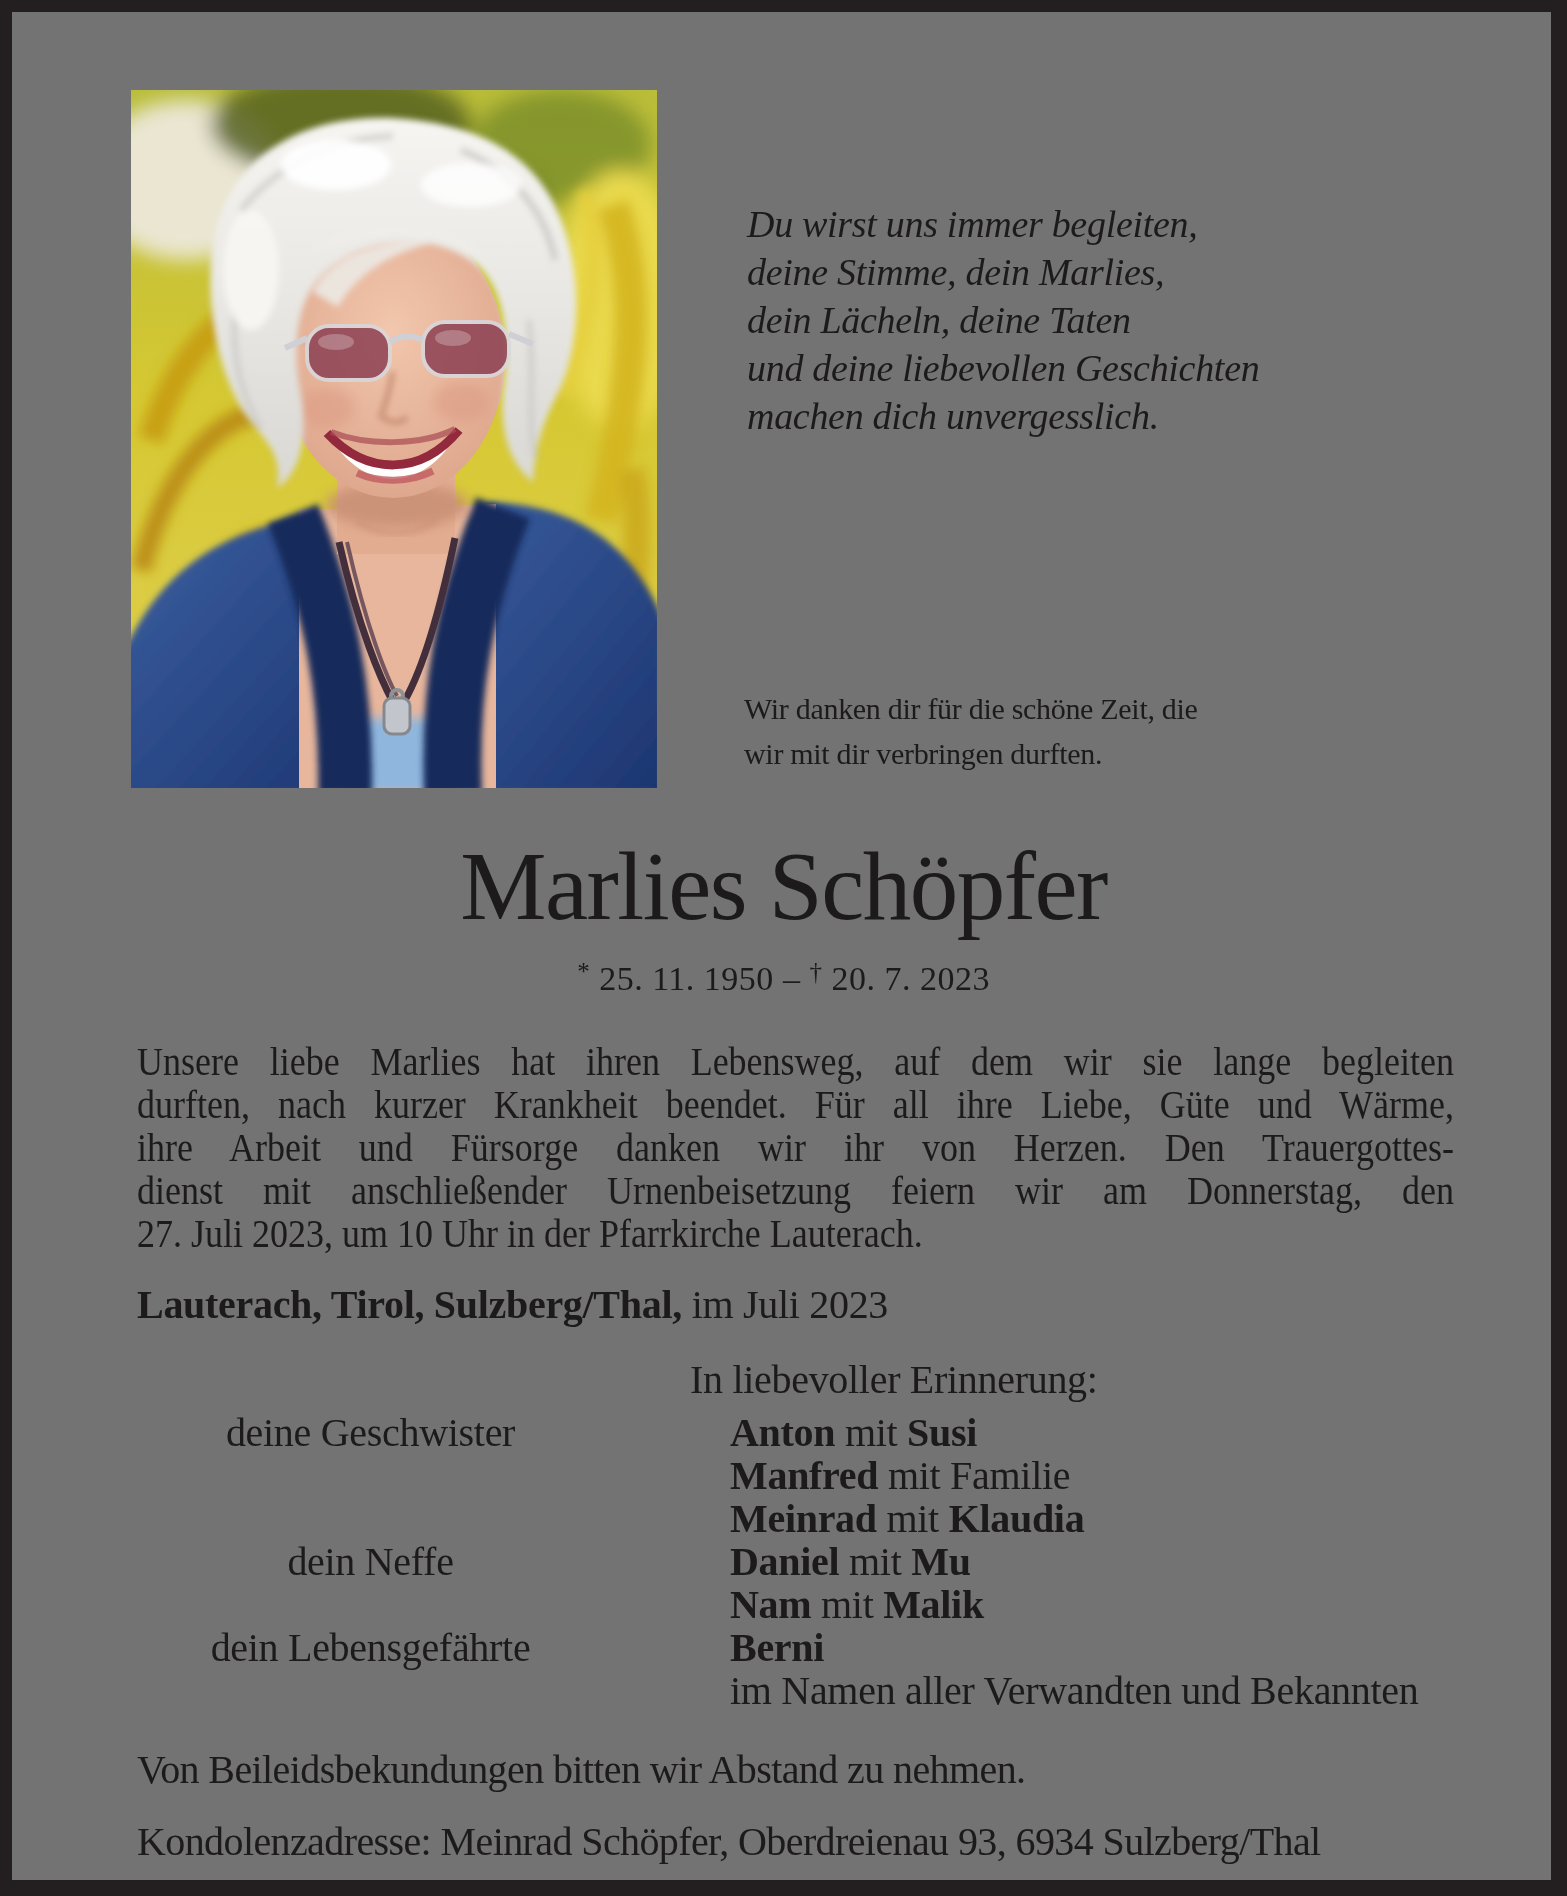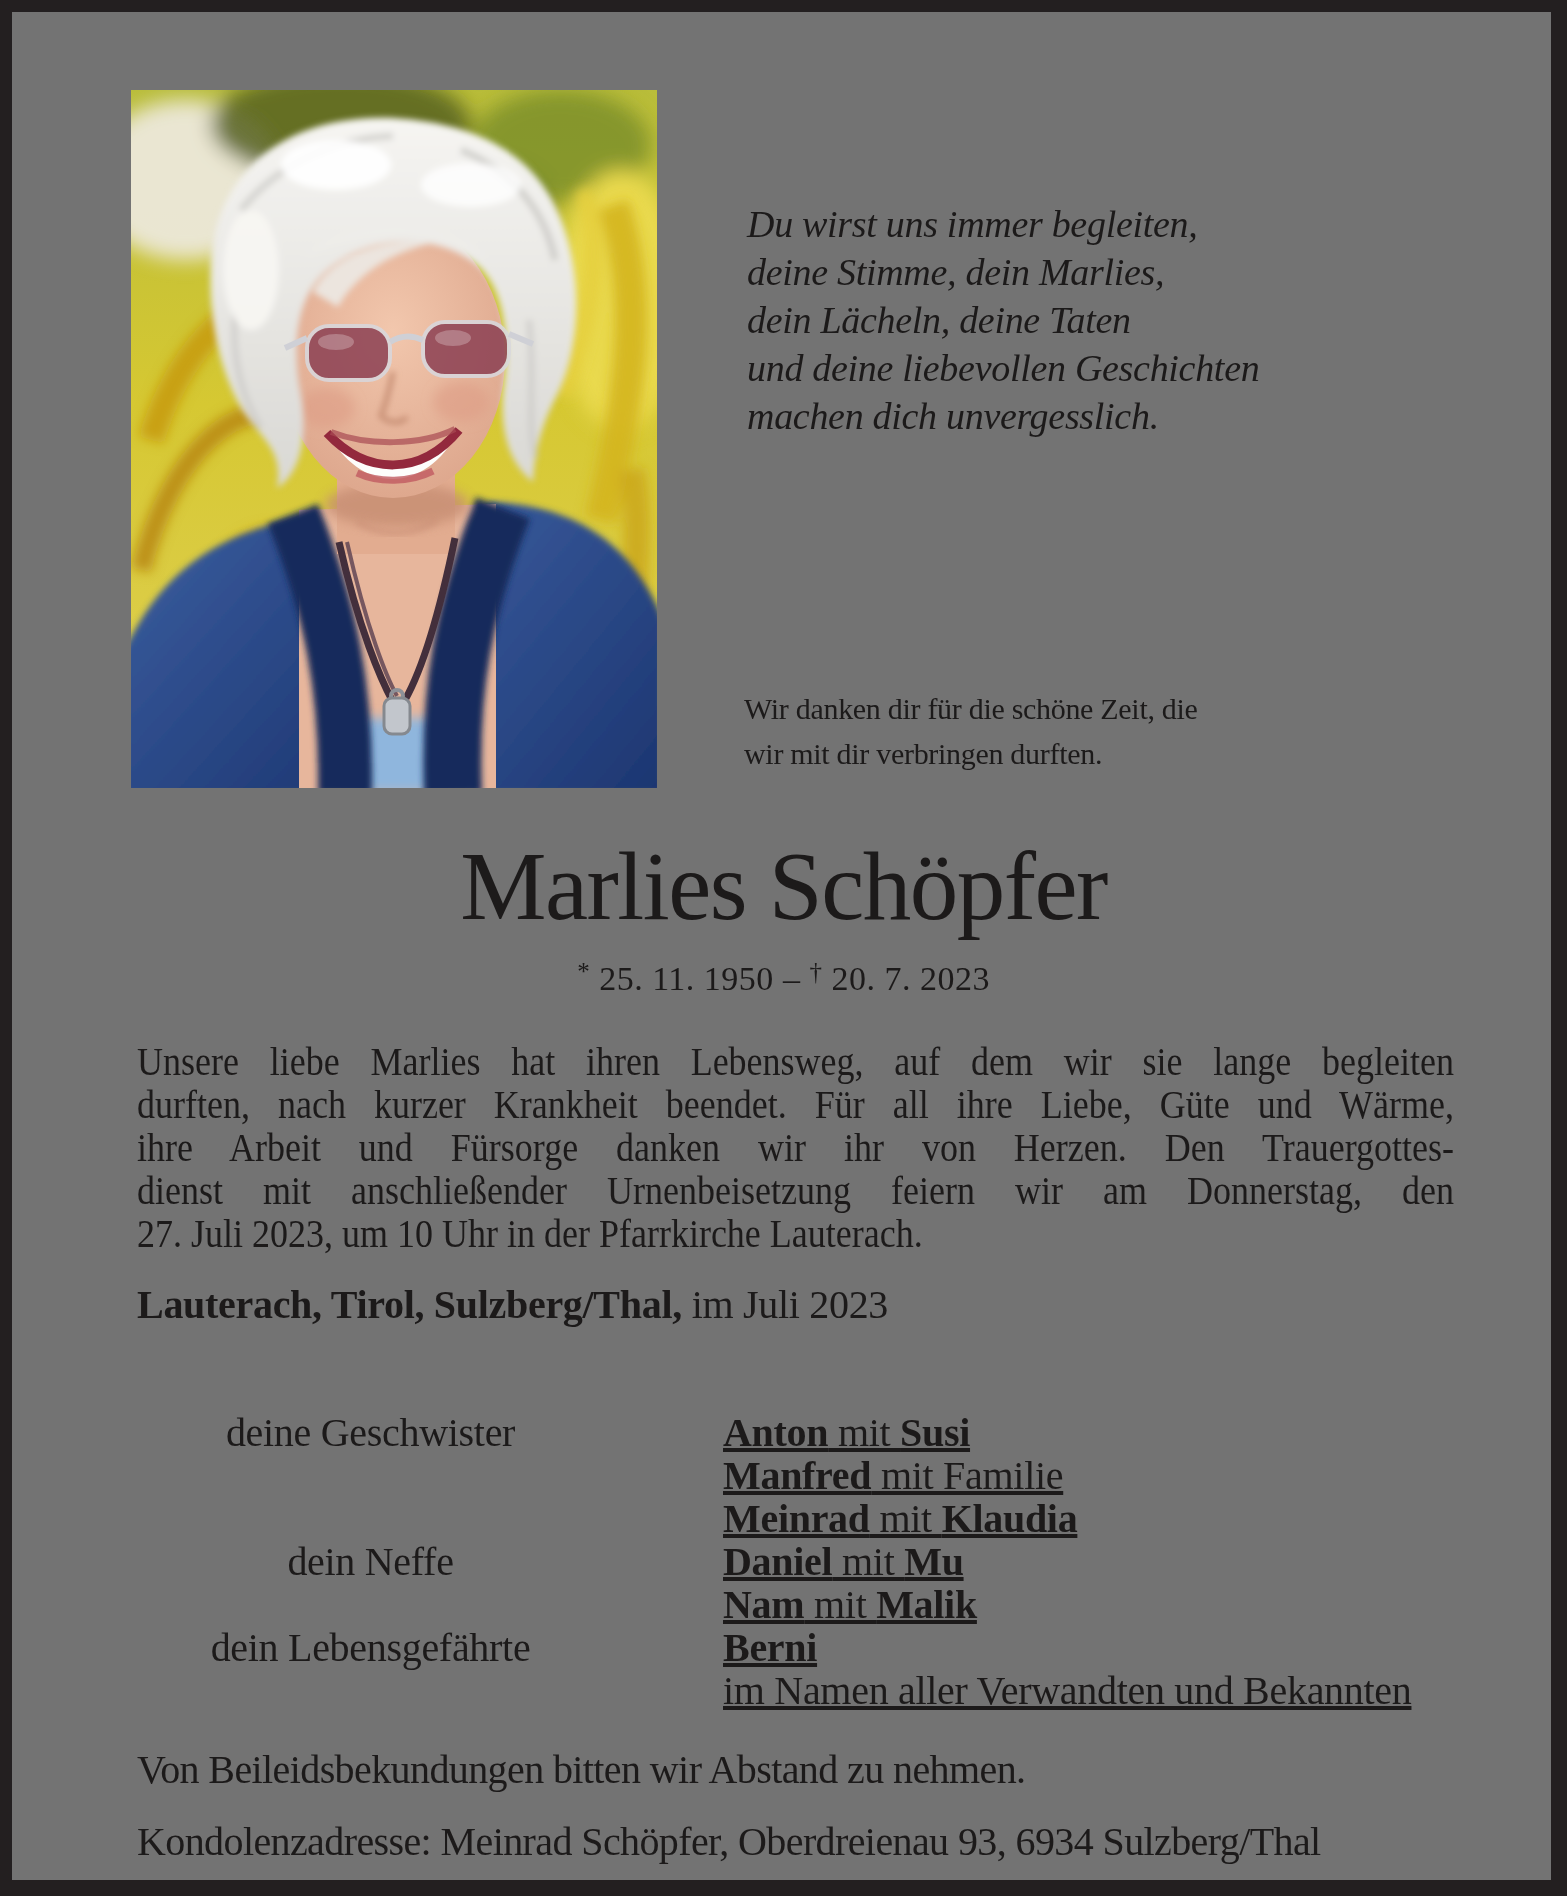--- a/index.html
+++ b/index.html
@@ -97,21 +97,21 @@
   .memorial {
     position: absolute;
     left: 0; top: 1411px;
     width: 1540px;
     font-size: 40px;
     line-height: 43px;
     letter-spacing: -0.3px;
   }
   .mrow { display: flex; }
   .mlabel { width: 673px; flex: none; text-align: center; padding-left: 34px; }
-  .mnames { margin-left: 16px; white-space: nowrap; text-decoration: underline; }
+  .mnames { margin-left: 23px; white-space: nowrap; }
   .note1, .note2 {
     position: absolute;
     left: 137px;
     font-size: 40px;
     letter-spacing: -0.6px;
     white-space: nowrap;
   }
   .note1 { top: 1746px; }
   .note2 { top: 1818px; }
 </style>
@@ -261,20 +261,21 @@
     <div class="jline">ihre Arbeit und Fürsorge danken wir ihr von Herzen. Den Trauergottes-</div>
     <div class="jline">dienst mit anschließender Urnenbeisetzung feiern wir am Donnerstag, den</div>
     <div>27. Juli 2023, um 10 Uhr in der Pfarrkirche Lauterach.</div>
   </div>
 
   <div class="dateline">
     <span class="b">Lauterach, Tirol, Sulzberg/Thal,</span>
     <span>im Juli 2023</span>
   </div>
 
+  <div class="memorial-heading">In liebevoller Erinnerung:</div>
 
   <div class="memorial">
     <div class="mrow">
       <div class="mlabel">deine Geschwister</div>
       <div class="mnames"><span class="b">Anton</span><span> mit </span><span class="b">Susi</span></div>
     </div>
     <div class="mrow">
       <div class="mlabel"></div>
       <div class="mnames"><span class="b">Manfred</span><span> mit Familie</span></div>
     </div>

